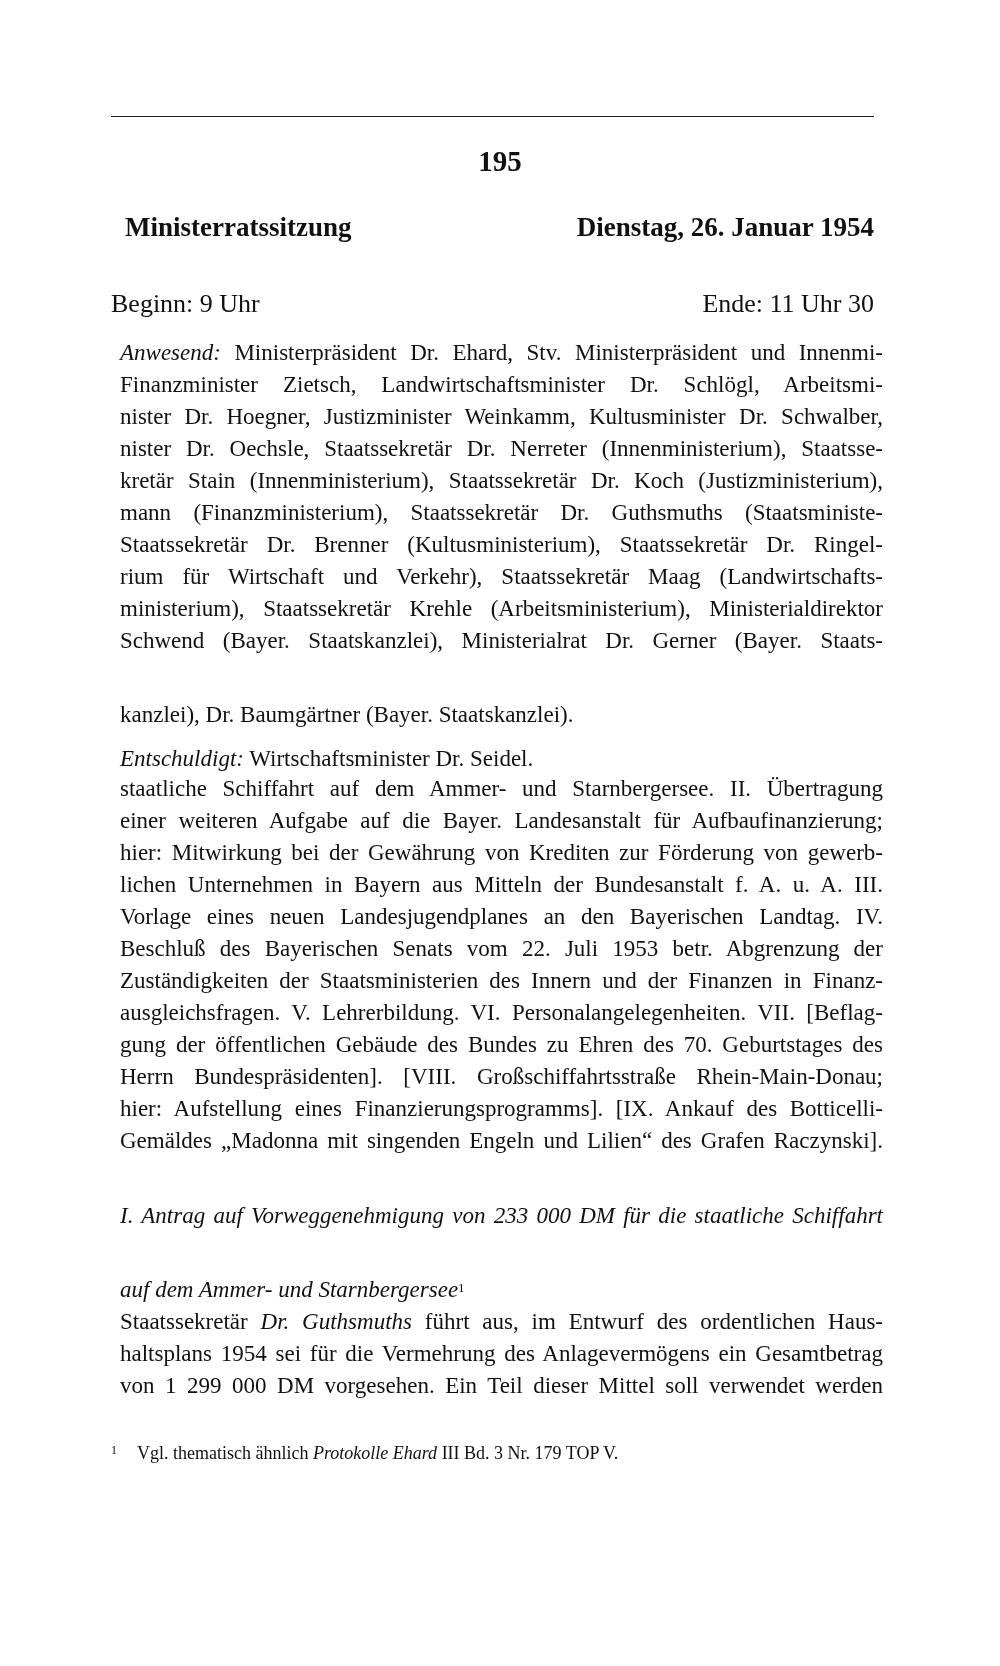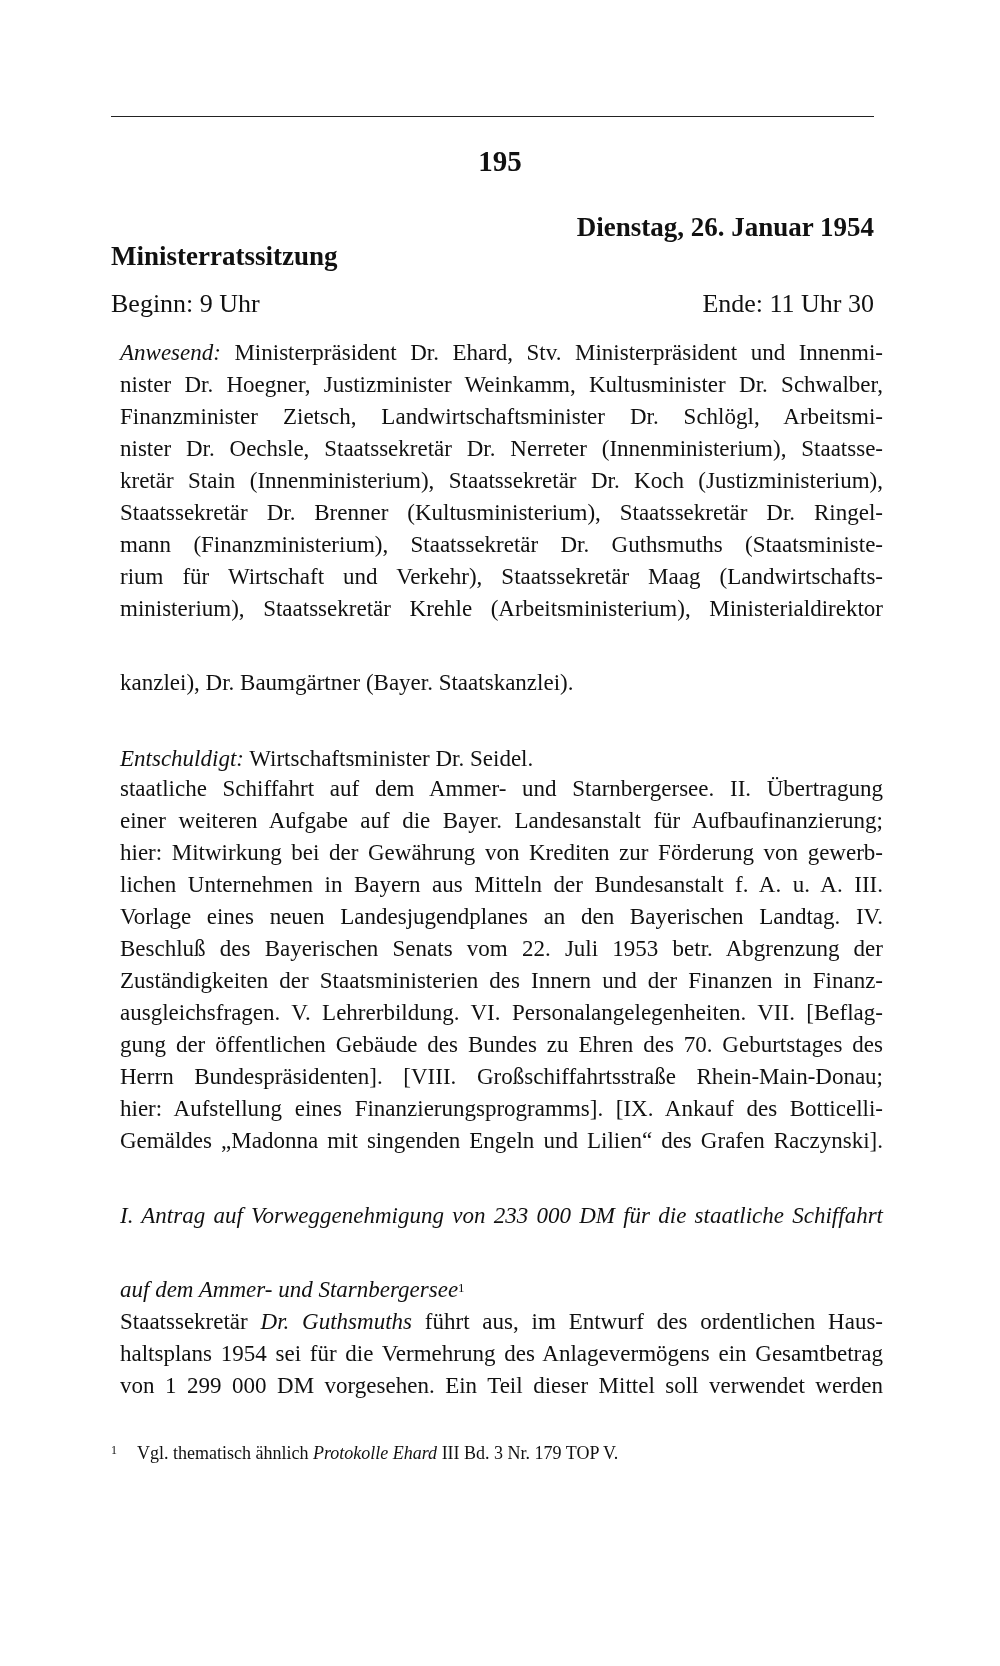--- a/index.html
+++ b/index.html
@@ -2,21 +2,21 @@
 <html><head>
 <meta charset="utf-8">
 <style>
   html, body { margin: 0; padding: 0; background: #ffffff; }
   body { width: 1000px; height: 1666px; position: relative; overflow: hidden;
          font-family: "Liberation Serif", "DejaVu Serif", serif; color: #111; }
   .rule { position: absolute; left: 111px; top: 116px; width: 763px; height: 1px; background: #222; }
   .pageno { position: absolute; left: 0; width: 1000px; top: 145px; text-align: center;
             font-size: 29px; font-weight: bold; }
   .hdr { position: absolute; top: 212px; font-size: 27px; font-weight: bold; }
-  .hdr.left { left: 111px; margin-top: 29px; }
+  .hdr.left { left: 125px; }
   .hdr.right { right: 126px; }
   .time { position: absolute; top: 289px; font-size: 26px; }
   .time.left { left: 111px; }
   .time.right { right: 126px; margin-left: 8px; }
   .para { position: absolute; left: 120px; width: 763px; font-size: 23px; line-height: 32px; }
   .line { display: block; height: 32px; text-align: justify; text-align-last: justify; white-space: nowrap; overflow: visible; }
   .line.last { text-align-last: left; margin-top: 42px; }
   .line span { white-space: normal; }
   i { font-style: italic; }
   sup { font-size: 13px; vertical-align: top; position: relative; top: -2px; }
@@ -30,28 +30,29 @@
 <div class="pageno">195</div>
 
 <div class="hdr left">Ministerratssitzung</div>
 <div class="hdr right">Dienstag, 26. Januar 1954</div>
 
 <div class="time left">Beginn: 9 Uhr</div>
 <div class="time right">Ende: 11 Uhr 30</div>
 
 <div class="para" style="top:337px;">
   <div class="line"><i>Anwesend:</i><span> Ministerpräsident Dr. Ehard, Stv. Ministerpräsident und Innenmi-</span></div>
+  <div class="line"><span>Finanzminister Zietsch, Landwirtschaftsminister Dr. Schlögl, Arbeitsmi-</span></div>
   <div class="line"><span>nister Dr. Hoegner, Justizminister Weinkamm, Kultusminister Dr. Schwalber,</span></div>
-  <div class="line"><span>Finanzminister Zietsch, Landwirtschaftsminister Dr. Schlögl, Arbeitsmi-</span></div>
   <div class="line"><span>nister Dr. Oechsle, Staatssekretär Dr. Nerreter (Innenministerium), Staatsse-</span></div>
   <div class="line"><span>kretär Stain (Innenministerium), Staatssekretär Dr. Koch (Justizministerium),</span></div>
+  <div class="line"><span>mann (Finanzministerium), Staatssekretär Dr. Guthsmuths (Staatsministe-</span></div>
   <div class="line"><span>Staatssekretär Dr. Brenner (Kultusministerium), Staatssekretär Dr. Ringel-</span></div>
-  <div class="line"><span>mann (Finanzministerium), Staatssekretär Dr. Guthsmuths (Staatsministe-</span></div>
   <div class="line"><span>rium für Wirtschaft und Verkehr), Staatssekretär Maag (Landwirtschafts-</span></div>
   <div class="line"><span>ministerium), Staatssekretär Krehle (Arbeitsministerium), Ministerialdirektor</span></div>
+  <div class="line"><span>Schwend (Bayer. Staatskanzlei), Ministerialrat Dr. Gerner (Bayer. Staats-</span></div>
   <div class="line last"><span>kanzlei), Dr. Baumgärtner (Bayer. Staatskanzlei).</span></div>
 </div>
 
 <div class="para" style="top:701px;">
   <div class="line last"><i>Entschuldigt:</i><span> Wirtschaftsminister Dr. Seidel.</span></div>
 </div>
 
 <div class="para" style="top:773px;">
   <div class="line"><span>staatliche Schiffahrt auf dem Ammer- und Starnbergersee. II. Übertragung</span></div>
   <div class="line"><span>einer weiteren Aufgabe auf die Bayer. Landesanstalt für Aufbaufinanzierung;</span></div>

